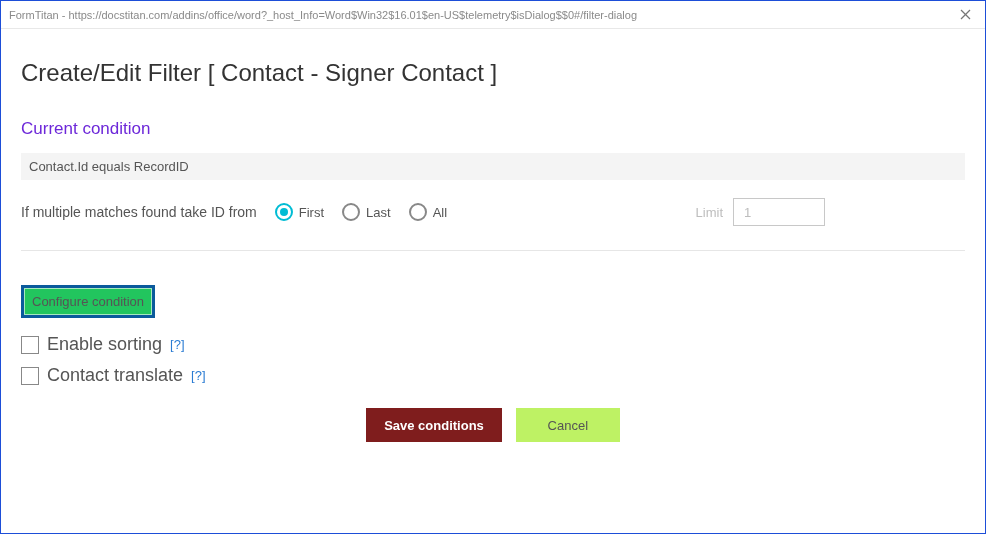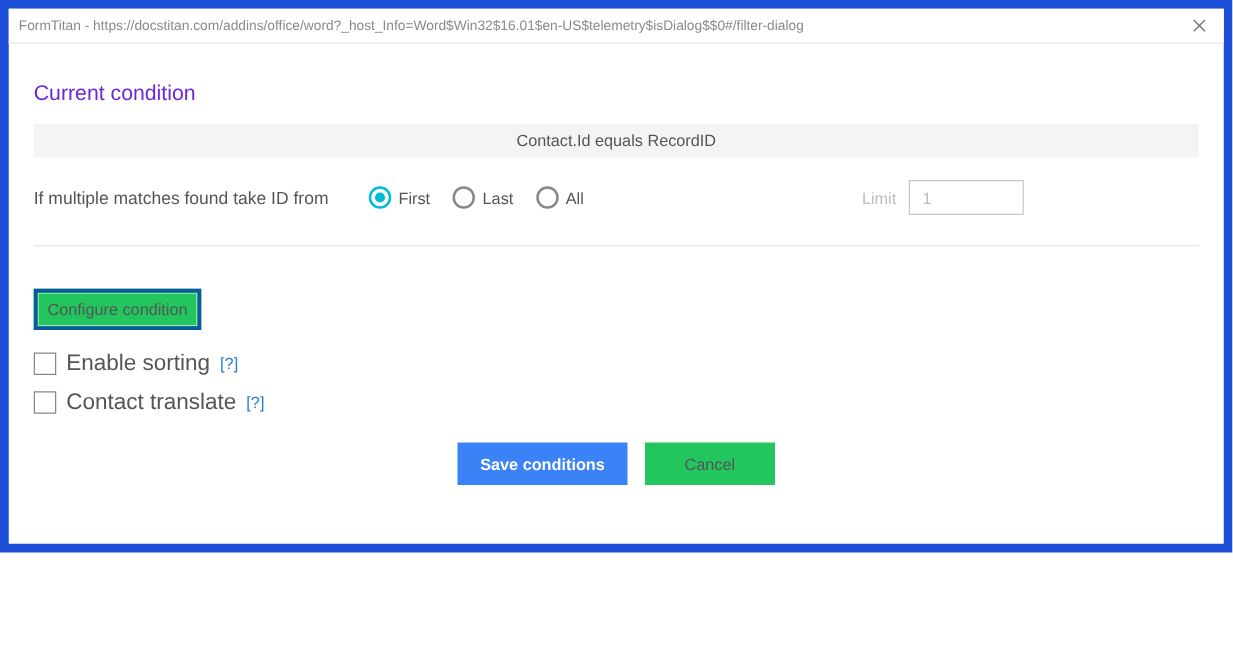--- a/index.html
+++ b/index.html
@@ -9,22 +9,22 @@
     }
     body {
       font-family: "Segoe UI", "Segoe UI Light", Arial, sans-serif;
       background: #ffffff;
       width: 986px;
       height: 534px;
       overflow: hidden;
     }
     .dialog-window {
       width: 986px;
-      height: 442px;
-      border: 7px solid #1d4ed8;
+      height: 534px;
+      border: 1px solid #1d4ed8;
       background: #fff;
       display: flex;
       flex-direction: column;
     }
     .titlebar {
       height: 28px;
       background: #ffffff;
       border-bottom: 1px solid #e8e8e8;
       display: flex;
       align-items: center;
@@ -65,26 +65,25 @@
       color: #6d28d9;
       margin-bottom: 14px;
       font-family: "Segoe UI Light", "Segoe UI", Arial, sans-serif;
     }
     .condition-display {
       background: #f4f4f4;
       padding: 6px 8px;
       font-size: 13px;
       color: #555;
       margin-bottom: 18px;
-      text-align: center;
     }
     .row-multi {
       display: flex;
       align-items: center;
-      gap: 32px;
+      gap: 18px;
       padding-bottom: 24px;
       border-bottom: 1px solid #e6e6e6;
       margin-bottom: 34px;
     }
     .multi-label {
       font-size: 14px;
       color: #555;
       font-weight: 300;
     }
     .radio-group {
@@ -187,46 +186,47 @@
       padding: 0 18px;
       font-size: 13px;
       font-family: inherit;
       border: none;
       cursor: pointer;
       display: inline-flex;
       align-items: center;
       justify-content: center;
     }
     .btn-primary {
-      background: #3b82f6;
+      background: #7f1d1d;
       color: #ffffff;
       font-weight: 600;
     }
     .btn-secondary {
-      background: #22c55e;
+      background: #bef264;
       color: #555;
     }
   </style>
 </head>
 <body>
 
 <div class="dialog-window">
 
   <div class="titlebar">
     <span class="titlebar-text">FormTitan - https://docstitan.com/addins/office/word?_host_Info=Word$Win32$16.01$en-US$telemetry$isDialog$$0#/filter-dialog</span>
     <span class="titlebar-close">
       <svg width="11" height="11" viewBox="0 0 11 11">
           <line x1="1" y1="1" x2="10" y2="10" stroke="#777" stroke-width="1.2"></line>
           <line x1="10" y1="1" x2="1" y2="10" stroke="#777" stroke-width="1.2"></line>
         </svg>
     </span>
   </div>
 
   <div class="dialog-body">
 
+    <h1 class="page-title">Create/Edit Filter [ Contact - Signer Contact ]</h1>
 
     <div class="section-heading">Current condition</div>
 
     <div class="condition-display">Contact.Id equals RecordID</div>
 
     <div class="row-multi">
       <span class="multi-label">If multiple matches found take ID from</span>
 
       <div class="radio-group">
         <div class="radio-item">

